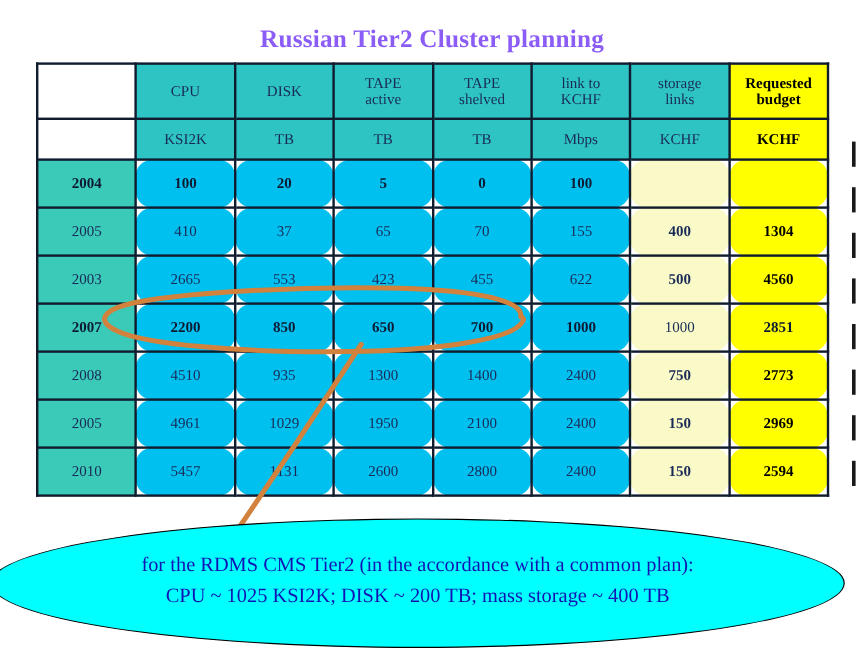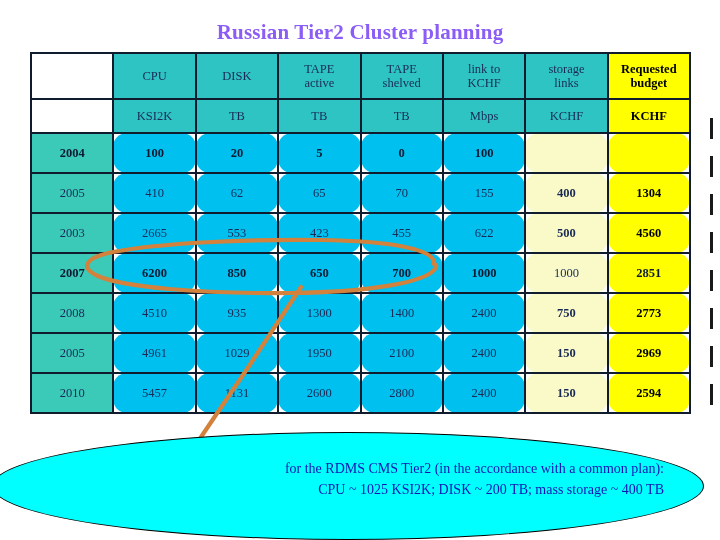--- a/index.html
+++ b/index.html
@@ -147,23 +147,23 @@
     inset: 0;
     background: #00ffff;
     border: 1.5px solid #000000;
     border-radius: 50%;
   }
   #callout .ctext {
     position: absolute;
     left: 40px;
     right: 40px;
     top: 26px;
-    text-align: right;
+    text-align: center;
     font-family: "Liberation Serif", serif;
-    font-size: 14px;
+    font-size: 17px;
     line-height: 1.5;
     color: #1414b4;
   }
 </style>
 </head>
 <body>
 
 <div id="slide">
 
   <div id="title">Russian Tier2 Cluster planning</div>
@@ -220,40 +220,40 @@
           <td class="cell">20</td>
           <td class="cell">5</td>
           <td class="cell">0</td>
           <td class="cell">100</td>
           <td class="cell reg"></td>
           <td class="cell bud"></td>
         </tr>
         <tr>
           <td class="year">2005</td>
           <td class="cell">410</td>
-          <td class="cell">62</td>
+          <td class="cell">37</td>
           <td class="cell">65</td>
           <td class="cell">70</td>
           <td class="cell">155</td>
           <td class="cell reg">400</td>
           <td class="cell bud">1304</td>
         </tr>
         <tr>
           <td class="year">2003</td>
           <td class="cell">2665</td>
           <td class="cell">553</td>
           <td class="cell">423</td>
           <td class="cell">455</td>
           <td class="cell">622</td>
           <td class="cell reg">500</td>
           <td class="cell bud">4560</td>
         </tr>
         <tr class="emph">
           <td class="year">2007</td>
-          <td class="cell">6200</td>
+          <td class="cell">2200</td>
           <td class="cell">850</td>
           <td class="cell">650</td>
           <td class="cell">700</td>
           <td class="cell">1000</td>
           <td class="cell reg">1000</td>
           <td class="cell bud">2851</td>
         </tr>
         <tr>
           <td class="year">2008</td>
           <td class="cell">4510</td>

